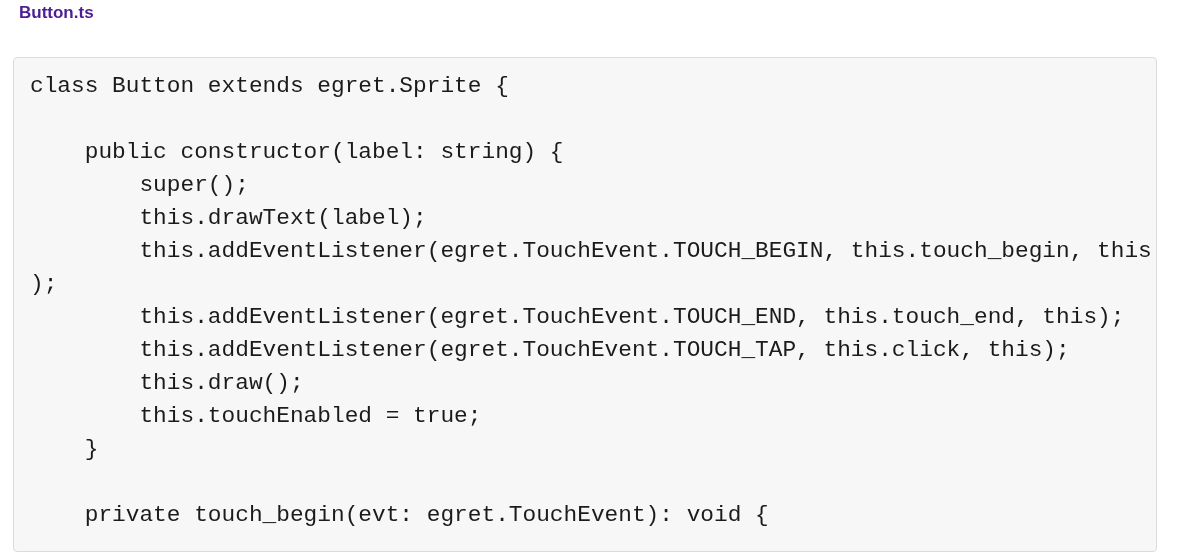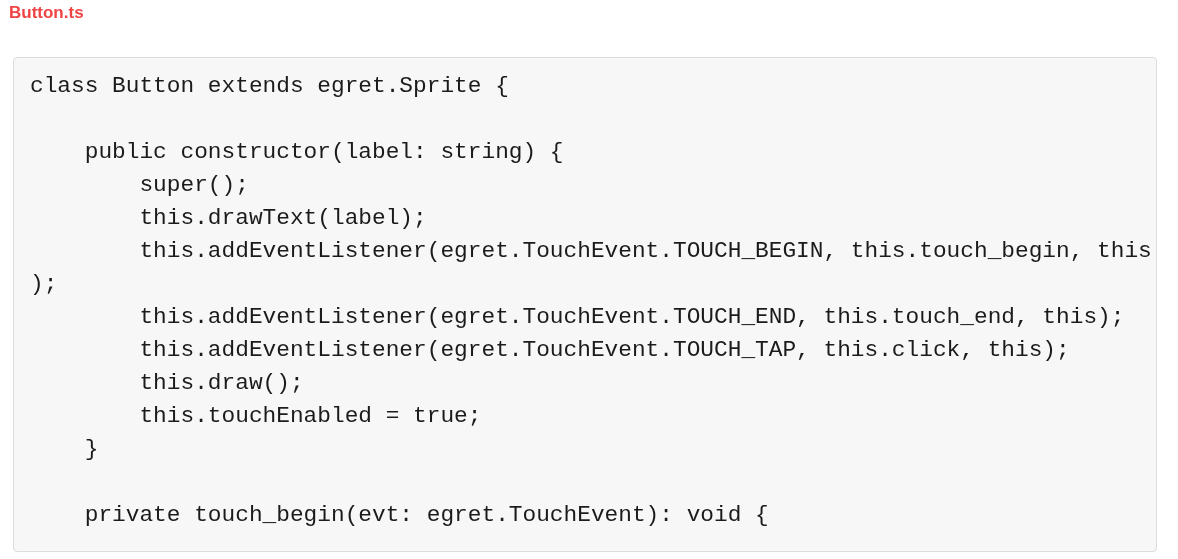--- a/index.html
+++ b/index.html
@@ -12,27 +12,27 @@
     font-family: "Liberation Sans", sans-serif;
   }
   .page {
     position: relative;
     width: 1178px;
     height: 559px;
     background: #ffffff;
   }
   .file-title {
     position: absolute;
-    left: 9px;
+    left: 19px;
     top: 2px;
     font-family: "Liberation Sans", sans-serif;
     font-size: 17px;
     line-height: 22px;
     font-weight: bold;
-    color: #ef4444;
+    color: #4c1d95;
   }
   .code-block {
     position: absolute;
     left: 13px;
     top: 57px;
     width: 1144px;
     height: 495px;
     box-sizing: border-box;
     background: #f7f7f7;
     border: 1px solid #dcdcdc;

